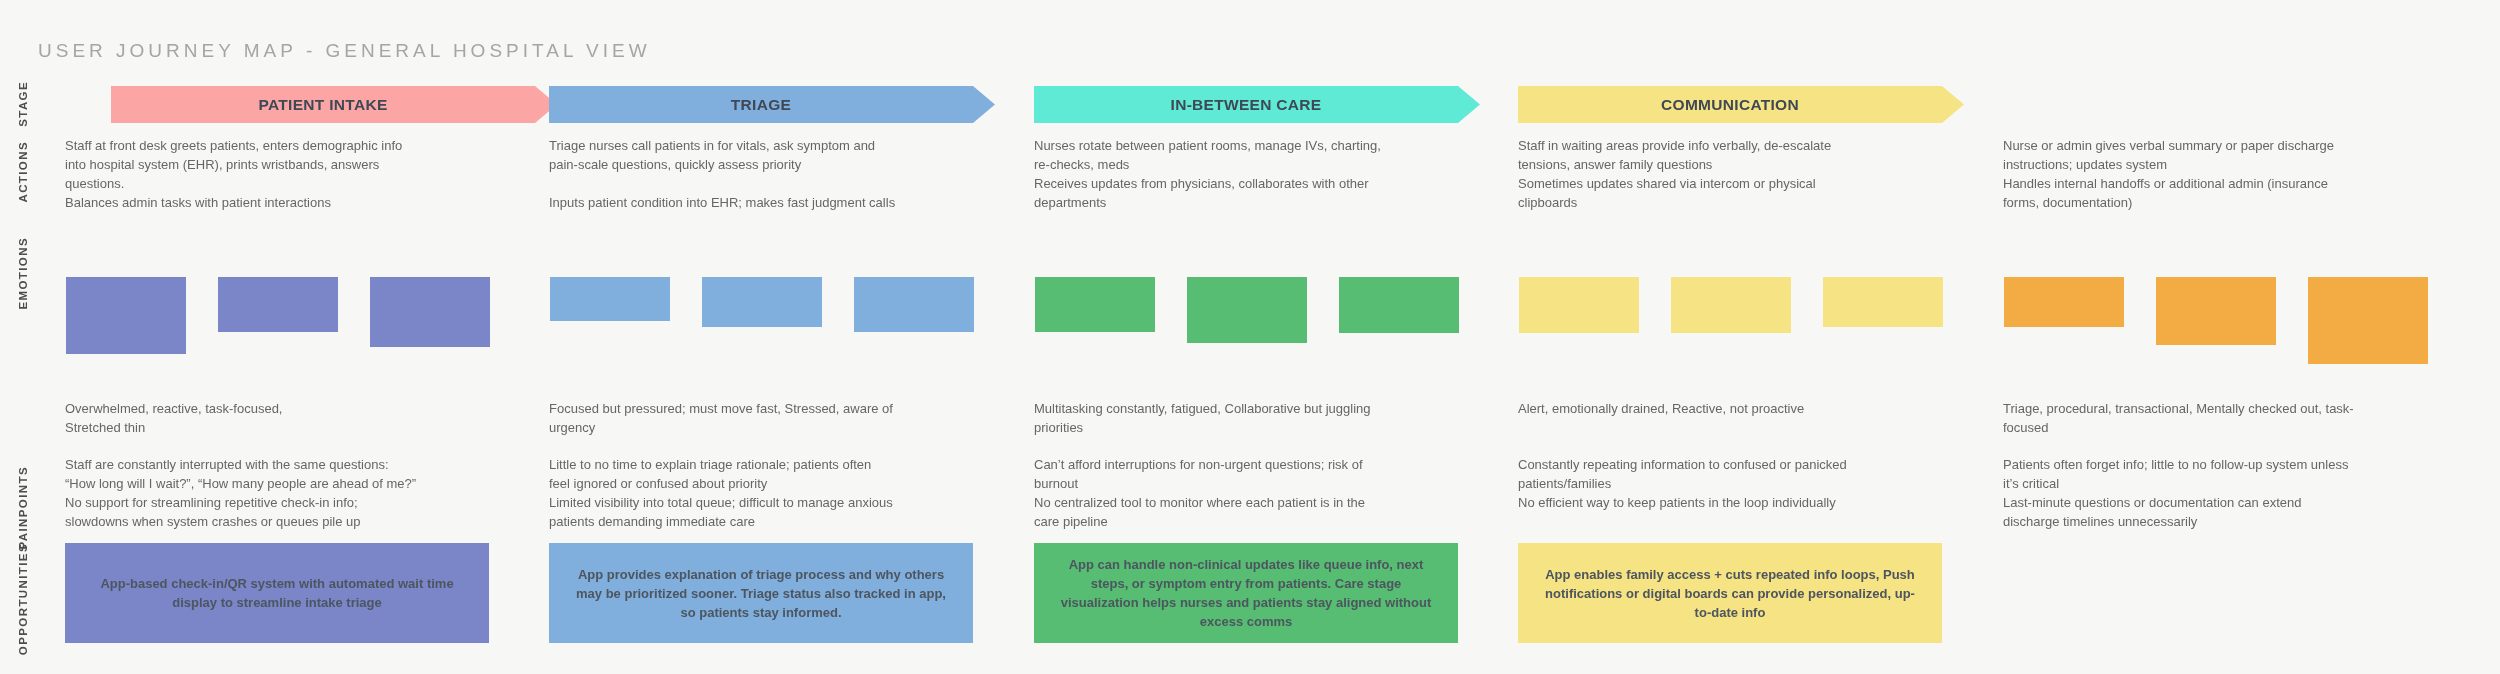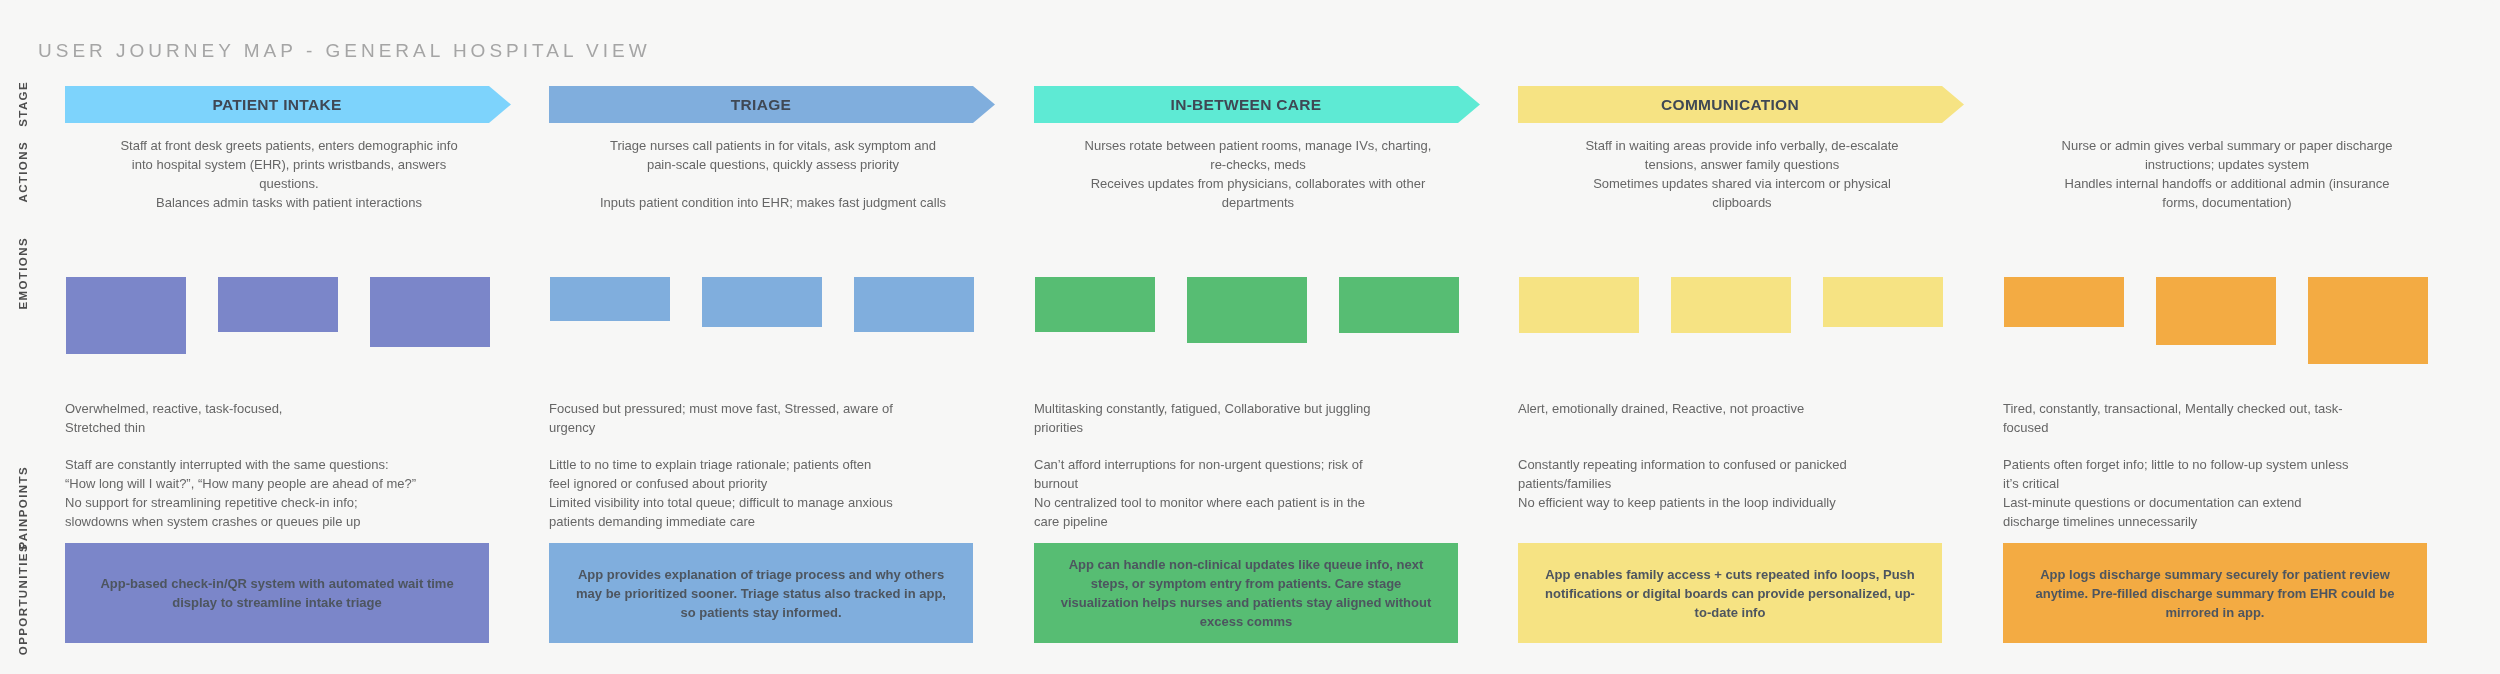--- a/index.html
+++ b/index.html
@@ -31,21 +31,21 @@
   }
   .stage-label{
     font-size:15.5px;font-weight:700;letter-spacing:.3px;
     color:#3f4854;
   }
   .cell{
     position:absolute;left:0;width:448px;
     font-size:13px;line-height:19px;color:#666666;
     white-space:pre-line;
   }
-  .actions{top:136px;text-align:center;}
+  .actions{top:136px;}
   .bars{position:absolute;left:1px;top:277px;display:flex;gap:32px;align-items:flex-start;}
   .bar{width:120px;}
   .emotions{top:399px;}
   .painpoints{top:455px;}
   .opportunity{
     position:absolute;left:0;top:543px;width:424px;height:100px;
     display:flex;align-items:center;justify-content:center;
     box-sizing:border-box;padding:6px 26px;
     text-align:center;
   }
@@ -60,21 +60,21 @@
 
   <div class="title">USER JOURNEY MAP  - GENERAL HOSPITAL VIEW</div>
 
   <div class="row-label" style="top:81px">STAGE</div>
   <div class="row-label" style="top:141px">ACTIONS</div>
   <div class="row-label" style="top:237px">EMOTIONS</div>
   <div class="row-label" style="top:466px">PAINPOINTS</div>
   <div class="row-label" style="top:543px">OPPORTUNITIES</div>
 
   <section class="col" style="left:65px">
-    <div class="arrow" style="background: #7dd3fc;">
+    <div class="arrow" style="background: #fca5a5; margin-left: 46px;">
       <span class="stage-label">PATIENT INTAKE</span>
     </div>
     <div class="cell actions">Staff at front desk greets patients, enters demographic info
 into hospital system (EHR), prints wristbands, answers
 questions.
 Balances admin tasks with patient interactions</div>
     <div class="bars">
       <div class="bar" style="background: rgb(123, 134, 201); height: 77px;"></div>
       <div class="bar" style="background: rgb(123, 134, 201); height: 55px;"></div>
       <div class="bar" style="background: rgb(123, 134, 201); height: 70px;"></div>
@@ -163,24 +163,21 @@
   <section class="col" style="left:2003px">
     <div class="cell actions">Nurse or admin gives verbal summary or paper discharge
 instructions; updates system
 Handles internal handoffs or additional admin (insurance
 forms, documentation)</div>
     <div class="bars">
       <div class="bar" style="background: rgb(243, 171, 67); height: 50px;"></div>
       <div class="bar" style="background: rgb(243, 171, 67); height: 68px;"></div>
       <div class="bar" style="background: rgb(243, 171, 67); height: 87px;"></div>
     </div>
-    <div class="cell emotions">Tired, constantly, transactional, Mentally checked out, task-
+    <div class="cell emotions">Triage, procedural, transactional, Mentally checked out, task-
 focused</div>
     <div class="cell painpoints">Patients often forget info; little to no follow-up system unless
 it’s critical
 Last-minute questions or documentation can extend
 discharge timelines unnecessarily</div>
-    <div class="opportunity" style="background: rgb(243, 171, 67);">
-      <span>App logs discharge summary securely for patient review anytime. Pre-filled discharge summary from EHR could be mirrored in app.</span>
-    </div>
   </section>
 
 </div>
 
 </body></html>

